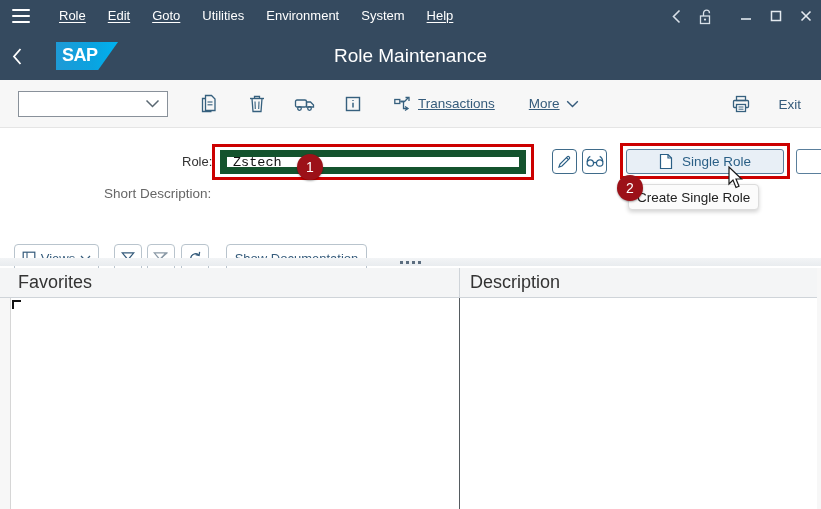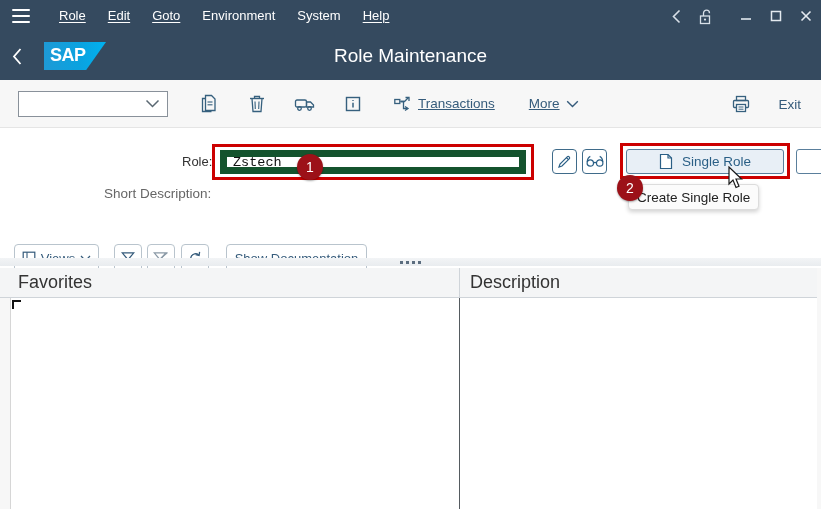--- a/index.html
+++ b/index.html
@@ -38,21 +38,21 @@
   }
   .wc.sep { margin-right: 10px; }
 
   
   .shellbar {
     position: absolute; left: 0; top: 32px; width: 821px; height: 48px;
     background: #354a5f; display: flex; align-items: center;
   }
   .back-chev { width: 34px; height: 48px; display:flex; align-items:center; justify-content:center; cursor:pointer; }
   .sap-logo {
-    width: 62px; height: 28px; position: relative; margin-left: 10px; cursor: pointer;
+    width: 62px; height: 28px; position: relative; margin-left: 22px; cursor: pointer;
   }
   .sap-logo .plate {
     position:absolute; left:0; top:0; width:62px; height:28px;
     background: linear-gradient(90deg,#1e9ad6 0%, #0aa3e0 60%, #00b2f0 100%);
     clip-path: polygon(0 0, 100% 0, 68% 100%, 0 100%);
   }
   .sap-logo .txt {
     position: absolute; left: 6px; top: 3px;
     color: #ffffff; font-size: 18px; font-weight: bold; letter-spacing: -0.5px;
     font-family: "Liberation Sans", sans-serif;
@@ -205,20 +205,21 @@
 
   <div class="menubar">
     <div class="hamburger">
       <i></i>
         <i></i>
         <i></i>
     </div>
     <div class="menu-item"><u>Role</u></div>
     <div class="menu-item"><u>Edit</u></div>
     <div class="menu-item"><u>Goto</u></div>
+    <div class="menu-item"><span>Utilities</span></div>
     <div class="menu-item"><span>Environment</span></div>
     <div class="menu-item"><span>System</span></div>
     <div class="menu-item"><u>Help</u></div>
 
     <div class="win-ctrls">
       <div class="wc">
         <svg width="9" height="15" viewBox="0 0 9 15">
             <polyline points="7.5,1.5 1.5,7.5 7.5,13.5" fill="none" stroke="#d8e0e8" stroke-width="1.6"></polyline>
           </svg>
       </div>

